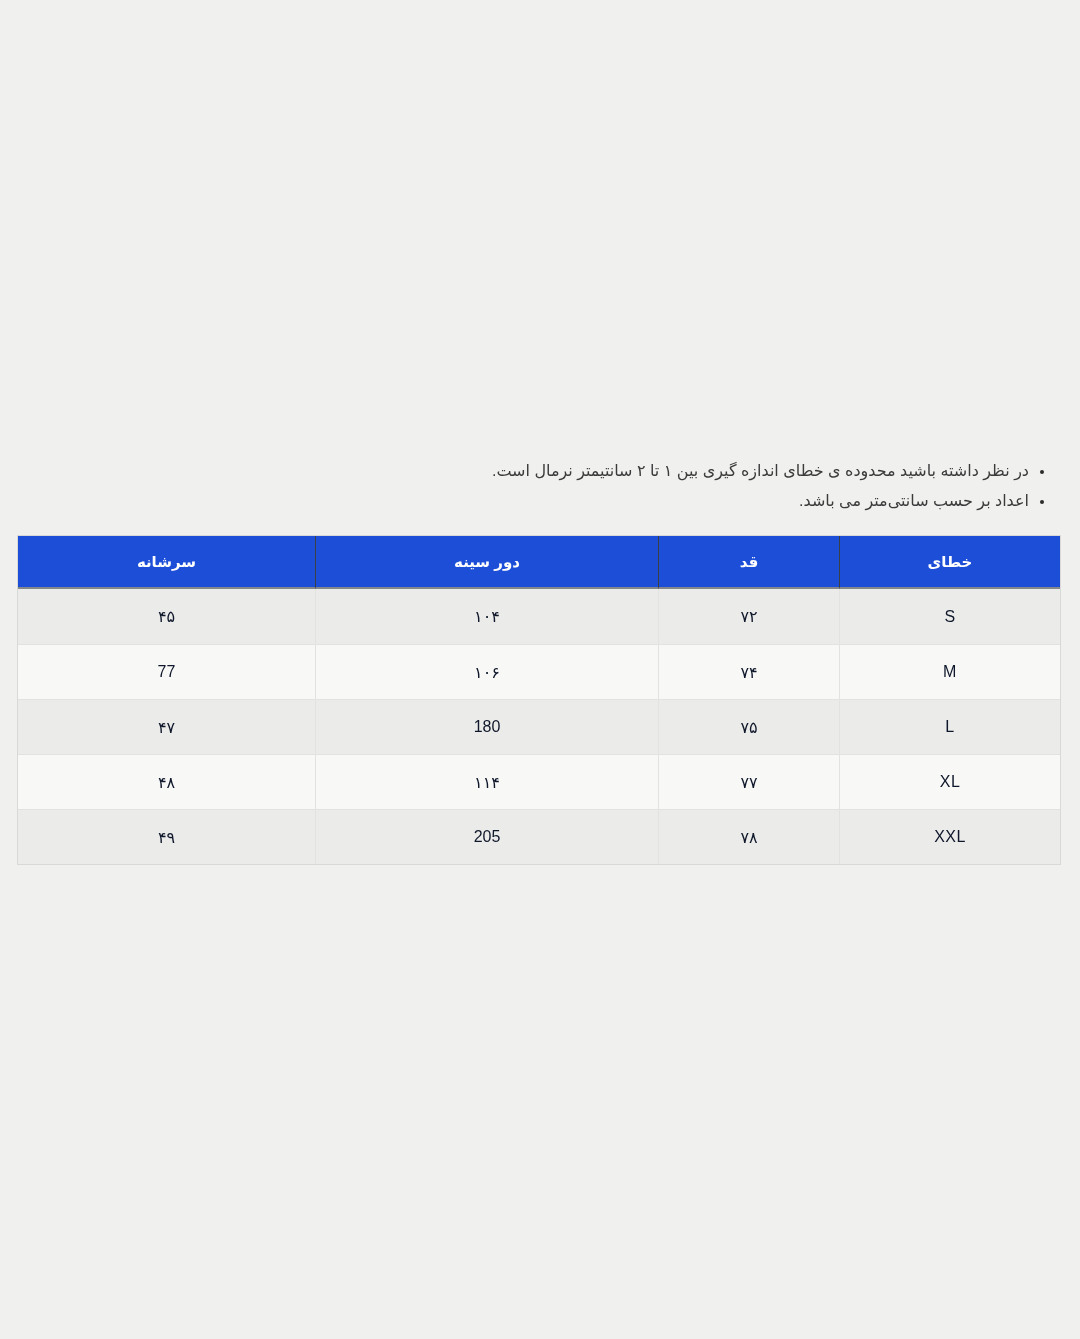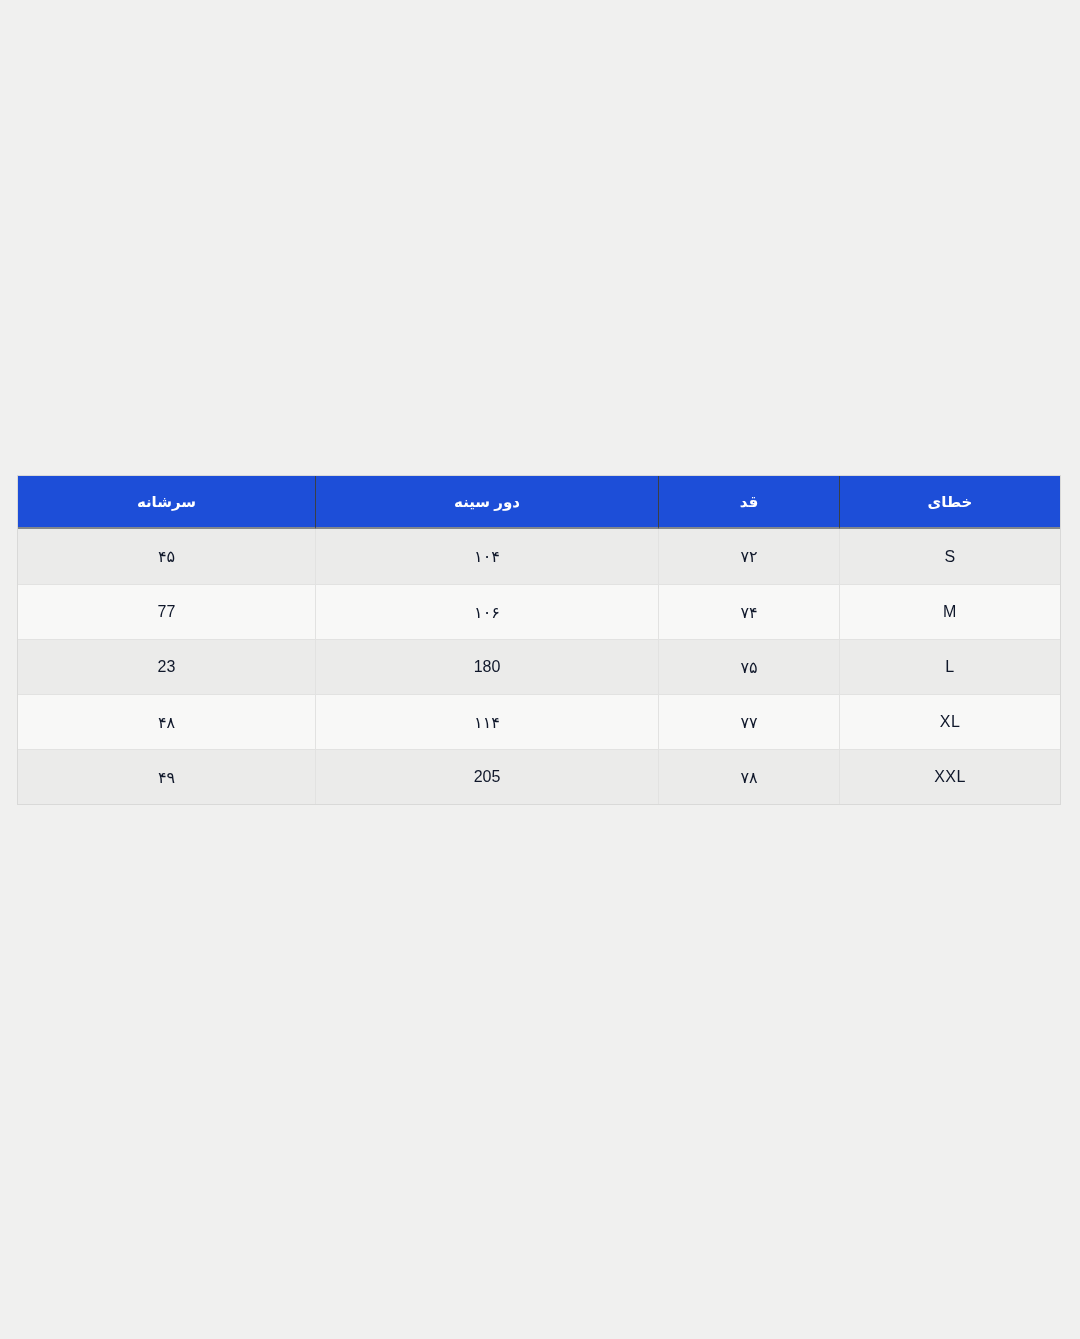--- a/index.html
+++ b/index.html
@@ -84,20 +84,24 @@
   .size-table td.latin {
     font-size: 16px;
     letter-spacing: 0.5px;
   }
 </style>
 </head>
 <body>
 
 <div class="content">
 
+  <ul class="notes">
+    <li>در نظر داشته باشید محدوده ی خطای اندازه گیری بین ۱ تا ۲ سانتیمتر نرمال است.</li>
+    <li>اعداد بر حسب سانتی‌متر می باشد.</li>
+  </ul>
 
   <table class="size-table" dir="rtl">
     <colgroup>
       <col style="width: 220px;">
       <col style="width: 181px;">
       <col style="width: 343px;">
       <col style="width: 298px;">
     </colgroup>
     <thead>
       <tr>
@@ -117,21 +121,21 @@
       <tr>
         <td class="latin">M</td>
         <td>۷۴</td>
         <td>۱۰۶</td>
         <td>77</td>
       </tr>
       <tr>
         <td class="latin">L</td>
         <td>۷۵</td>
         <td>180</td>
-        <td>23</td>
+        <td>۴۷</td>
       </tr>
       <tr>
         <td class="latin">XL</td>
         <td>۷۷</td>
         <td>۱۱۴</td>
         <td>۴۸</td>
       </tr>
       <tr>
         <td class="latin">XXL</td>
         <td>۷۸</td>

